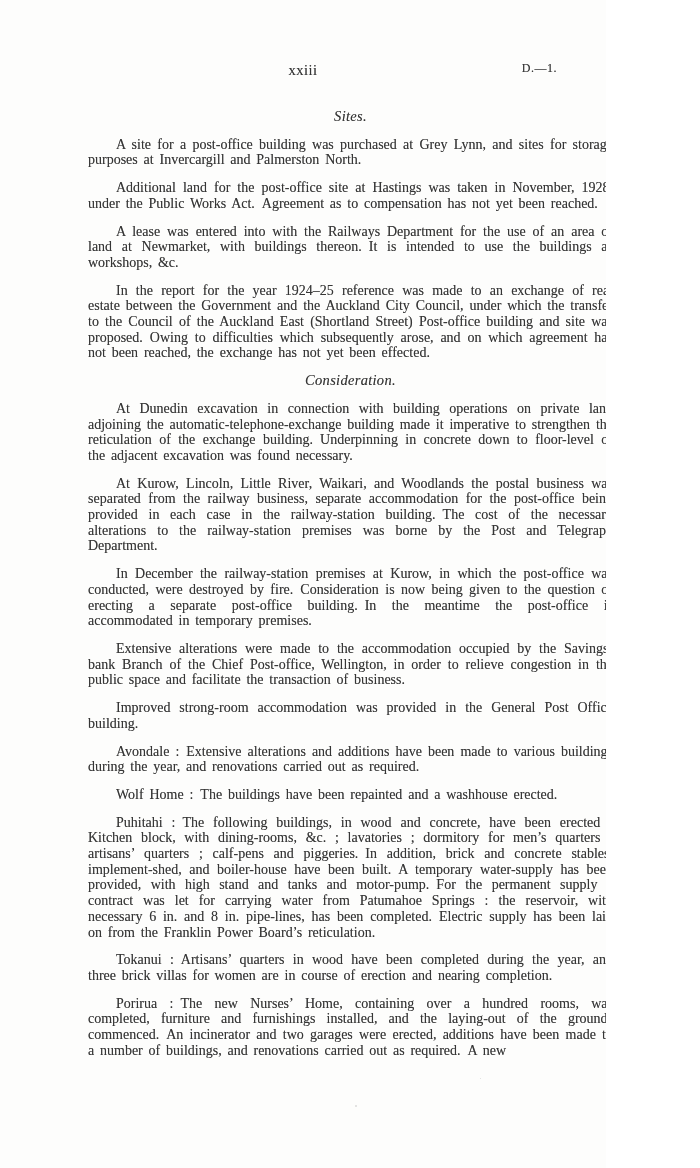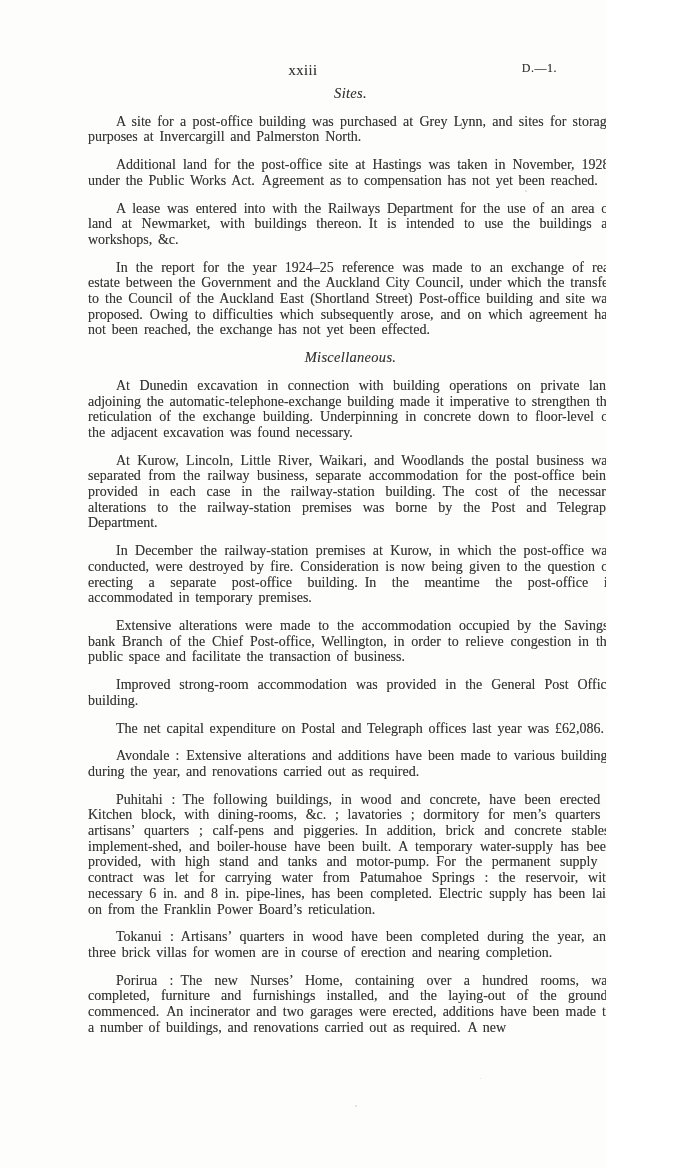--- a/index.html
+++ b/index.html
@@ -29,21 +29,21 @@
   }
   .doc-ref {
     position: absolute;
     right: 49px;
     top: -1px;
     font-size: 12px;
     letter-spacing: 0.5px;
   }
   .content {
     position: absolute;
-    top: 82px;
+    top: 105px;
     left: 76px;
     width: 549px;
     text-align: justify;
     font-size: 14px;
     line-height: 15.7px;
     word-spacing: 2.3px;
   }
   .content p {
     margin: 12px;
     text-indent: 28px;
@@ -92,31 +92,31 @@
 
     <section>
       <h2 class="h-italic">Sites.</h2>
       <p>A site for a post-office building was purchased at Grey Lynn, and sites for storage purposes at Invercargill and Palmerston North.</p>
       <p>Additional land for the post-office site at Hastings was taken in November, 1928, under the Public Works Act. Agreement as to compensation has not yet been reached.</p>
       <p>A lease was entered into with the Railways Department for the use of an area of land at Newmarket, with buildings thereon. It is intended to use the buildings as workshops, &amp;c.</p>
       <p>In the report for the year 1924–25 reference was made to an exchange of real estate between the Government and the Auckland City Council, under which the transfer to the Council of the Auckland East (Shortland Street) Post-office building and site was proposed. Owing to difficulties which subsequently arose, and on which agreement has not been reached, the exchange has not yet been effected.</p>
     </section>
 
     <section>
-      <h2 class="h-italic">Miscellaneous.</h2>
+      <h2 class="h-italic">Consideration.</h2>
       <p>At Dunedin excavation in connection with building operations on private land adjoining the automatic-telephone-exchange building made it imperative to strengthen the reticulation of the exchange building. Underpinning in concrete down to floor-level of the adjacent excavation was found necessary.</p>
       <p>At Kurow, Lincoln, Little River, Waikari, and Woodlands the postal business was separated from the railway business, separate accommodation for the post-office being provided in each case in the railway-station building. The cost of the necessary alterations to the railway-station premises was borne by the Post and Telegraph Department.</p>
       <p>In December the railway-station premises at Kurow, in which the post-office was conducted, were destroyed by fire. Consideration is now being given to the question of erecting a separate post-office building. In the meantime the post-office is accommodated in temporary premises.</p>
       <p>Extensive alterations were made to the accommodation occupied by the Savings-bank Branch of the Chief Post-office, Wellington, in order to relieve congestion in the public space and facilitate the transaction of business.</p>
       <p>Improved strong-room accommodation was provided in the General Post Office building.</p>
-      <p>The net capital expenditure on Postal and Telegraph offices last year was £62,086.</p>
     </section>
 
     <section>
       <p>Avondale : Extensive alterations and additions have been made to various buildings during the year, and renovations carried out as required.</p>
+      <p>Wolf Home : The buildings have been repainted and a washhouse erected.</p>
       <p>Puhitahi : The following buildings, in wood and concrete, have been erected : Kitchen block, with dining-rooms, &amp;c. ; lavatories ; dormitory for men’s quarters ; artisans’ quarters ; calf-pens and piggeries. In addition, brick and concrete stables, implement-shed, and boiler-house have been built. A temporary water-supply has been provided, with high stand and tanks and motor-pump. For the permanent supply a contract was let for carrying water from Patumahoe Springs : the reservoir, with necessary 6 in. and 8 in. pipe-lines, has been completed. Electric supply has been laid on from the Franklin Power Board’s reticulation.</p>
       <p>Tokanui : Artisans’ quarters in wood have been completed during the year, and three brick villas for women are in course of erection and nearing completion.</p>
       <p>Porirua : The new Nurses’ Home, containing over a hundred rooms, was completed, furniture and furnishings installed, and the laying-out of the grounds commenced. An incinerator and two garages were erected, additions have been made to a number of buildings, and renovations carried out as required. A new</p>
     </section>
 
   </div>
 
   <span class="speck s1"></span>
   <span class="speck s2"></span>
   <span class="speck s3"></span>

